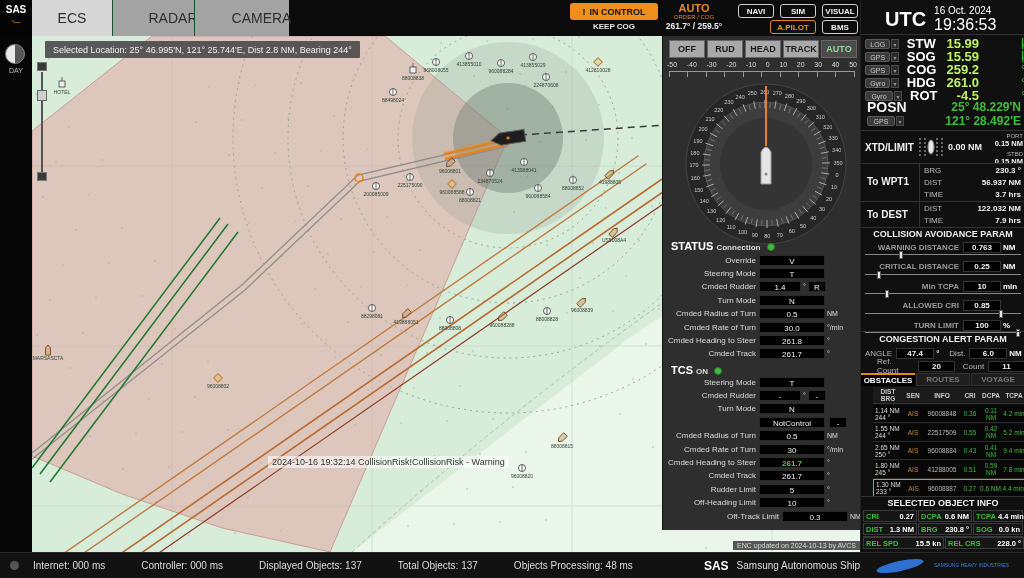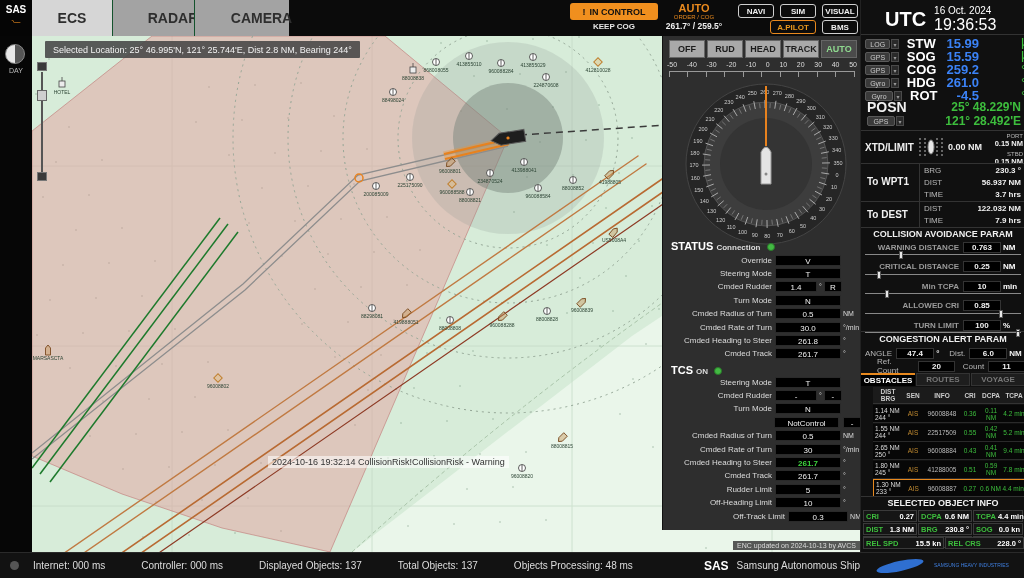--- a/index.html
+++ b/index.html
@@ -6,21 +6,21 @@
   html,body { width:1024px; height:578px; background:#000; overflow:hidden;
     font-family:"Liberation Sans", sans-serif; -webkit-font-smoothing:antialiased; }
   #app { position:relative; width:1024px; height:578px; background:#0b0b0b; }
   .abs { position:absolute; }
 
   
   #logo { left:0; top:0; width:32px; height:36px; background:#050505; color:#fff;
     font-weight:bold; font-size:10px; text-align:center; line-height:20px; }
   #logo .swoosh { color:#e8891e; font-size:6px; line-height:4px; display:block; }
   .tab { top:0; height:36px; display:flex; align-items:center; justify-content:center;
-    font-size:14px; font-weight:bold; color:#2e2e2e; }
+    font-size:14px; font-weight:normal; color:#2e2e2e; }
   .tab.active { background:#d6d6d6; }
   .tab.idle { background:#a3a3a3; border-left:1px solid #14532d;padding-left:39px; }
 
   #incontrol { left:570px; top:3px; width:88px; height:17px; background:#f08f1e; border-radius:3px;
     color:#111; font-size:9px; font-weight:bold; display:flex; align-items:center; justify-content:center; gap:4px; }
   #incontrol .ic { font-weight:bold; font-size:9px; }
   #keepcog { left:570px; top:22px; width:88px; height:12px; color:#e8e8e8; font-size:8px;
     font-weight:bold; text-align:center; }
   #automode { left:662px; top:3px; width:64px; text-align:center; color:#e8891e; }
   #automode .a1 { font-size:11px; font-weight:bold; line-height:11px; }
@@ -60,41 +60,41 @@
   #rudderscale { position:absolute; left:4px; top:25px; width:190px; display:flex;
     justify-content:space-between; color:#ddd; font-size:7px; }
   #ruddertick { position:absolute; left:6px; top:35px; width:186px; height:6px;
     border-top:1px solid #999;
     background:repeating-linear-gradient(90deg,#999 0 1px,transparent 1px 18.5px); }
   .sechead { position:absolute; color:#fff; font-weight:bold; font-size:11px; }
   .sechead .sub { font-size:8px; font-weight:bold; color:#ddd; }
   .dot { display:inline-block; width:8px; height:8px; border-radius:50%; background:#43b943;
     border:1px solid #2a7a2a; vertical-align:middle; margin-left:3px; }
   .st-row { position:absolute; left:0; width:198px; height:12px; display:flex; align-items:center; }
-  .st-label { width:112px; text-align:right; color:#dcdcdc; font-size:8px; padding-right:3px; white-space:nowrap; }
+  .st-label { width:96px; text-align:right; color:#dcdcdc; font-size:8px; padding-right:3px; white-space:nowrap; }
   .st-box { background:#000; color:#f0f0f0; font-size:8px; text-align:center; height:11px;
     line-height:11px; border:1px solid #2a2a2a; }
   .st-box.green { color:#3ed43e; font-weight:bold; }
   .st-unit { color:#ddd; font-size:7px; padding-left:2px; white-space:nowrap; }
 
   
   #rp { left:860px; top:0; width:164px; height:552px; background:#101010; border-left:1px solid #222; }
   .rp-sec { position:absolute; left:0; width:164px; }
   #utc { display:flex; align-items:center; }
   #utclabel { font-size:20px; font-weight:bold; color:#fff; margin-left:24px; }
   #utcdt { margin-left:8px; color:#fff; }
   #utcdate { font-size:10px; }
   #utctime { font-size:16px; }
   .chip { background:#3a3a3a; border:1px solid #5a5a5a; color:#ccc; font-size:7px; width:28px;
     height:10px; text-align:center; line-height:10px; border-radius:2px; }
   .chip-arr { background:#2a2a2a; border:1px solid #4a4a4a; color:#999; font-size:6px; width:8px;
     height:10px; text-align:center; line-height:10px; margin-left:1px; }
   .nav-row { position:absolute; left:4px; width:156px; height:13px; display:flex; align-items:center; }
   .nav-label { color:#fff; font-weight:bold; font-size:13px; margin-left:8px; width:44px; }
-  .nav-val { color:#3b82f6; font-weight:bold; font-size:13px; margin-left:auto; }
+  .nav-val { color:#bef264; font-weight:bold; font-size:13px; margin-left:auto; }
   .nav-unit { color:#3dbe3d; font-size:14px; margin-left:2px; width:22px;padding-left:40px; }
   .grn { color:#3dbe3d; }
   .lbl { color:#b8b8b8; }
   .w { color:#f0f0f0; font-weight:bold; }
   .secline { position:absolute; left:0; width:164px; border-top:1px solid #333; }
   .cap-row { position:absolute; left:0; width:164px; height:12px; display:flex; align-items:center; }
   .cap-label { margin-left:auto; color:#9a9a9a; font-size:8px; font-weight:bold; }
   .cap-box { background:#000; border:1px solid #333; color:#f0f0f0; font-size:8px; font-weight:bold;
     width:38px; height:11px; text-align:center; line-height:10px; margin-left:4px; }
   .cap-unit { color:#fff; font-size:8px; font-weight:bold; width:22px; margin-left:2px; }

